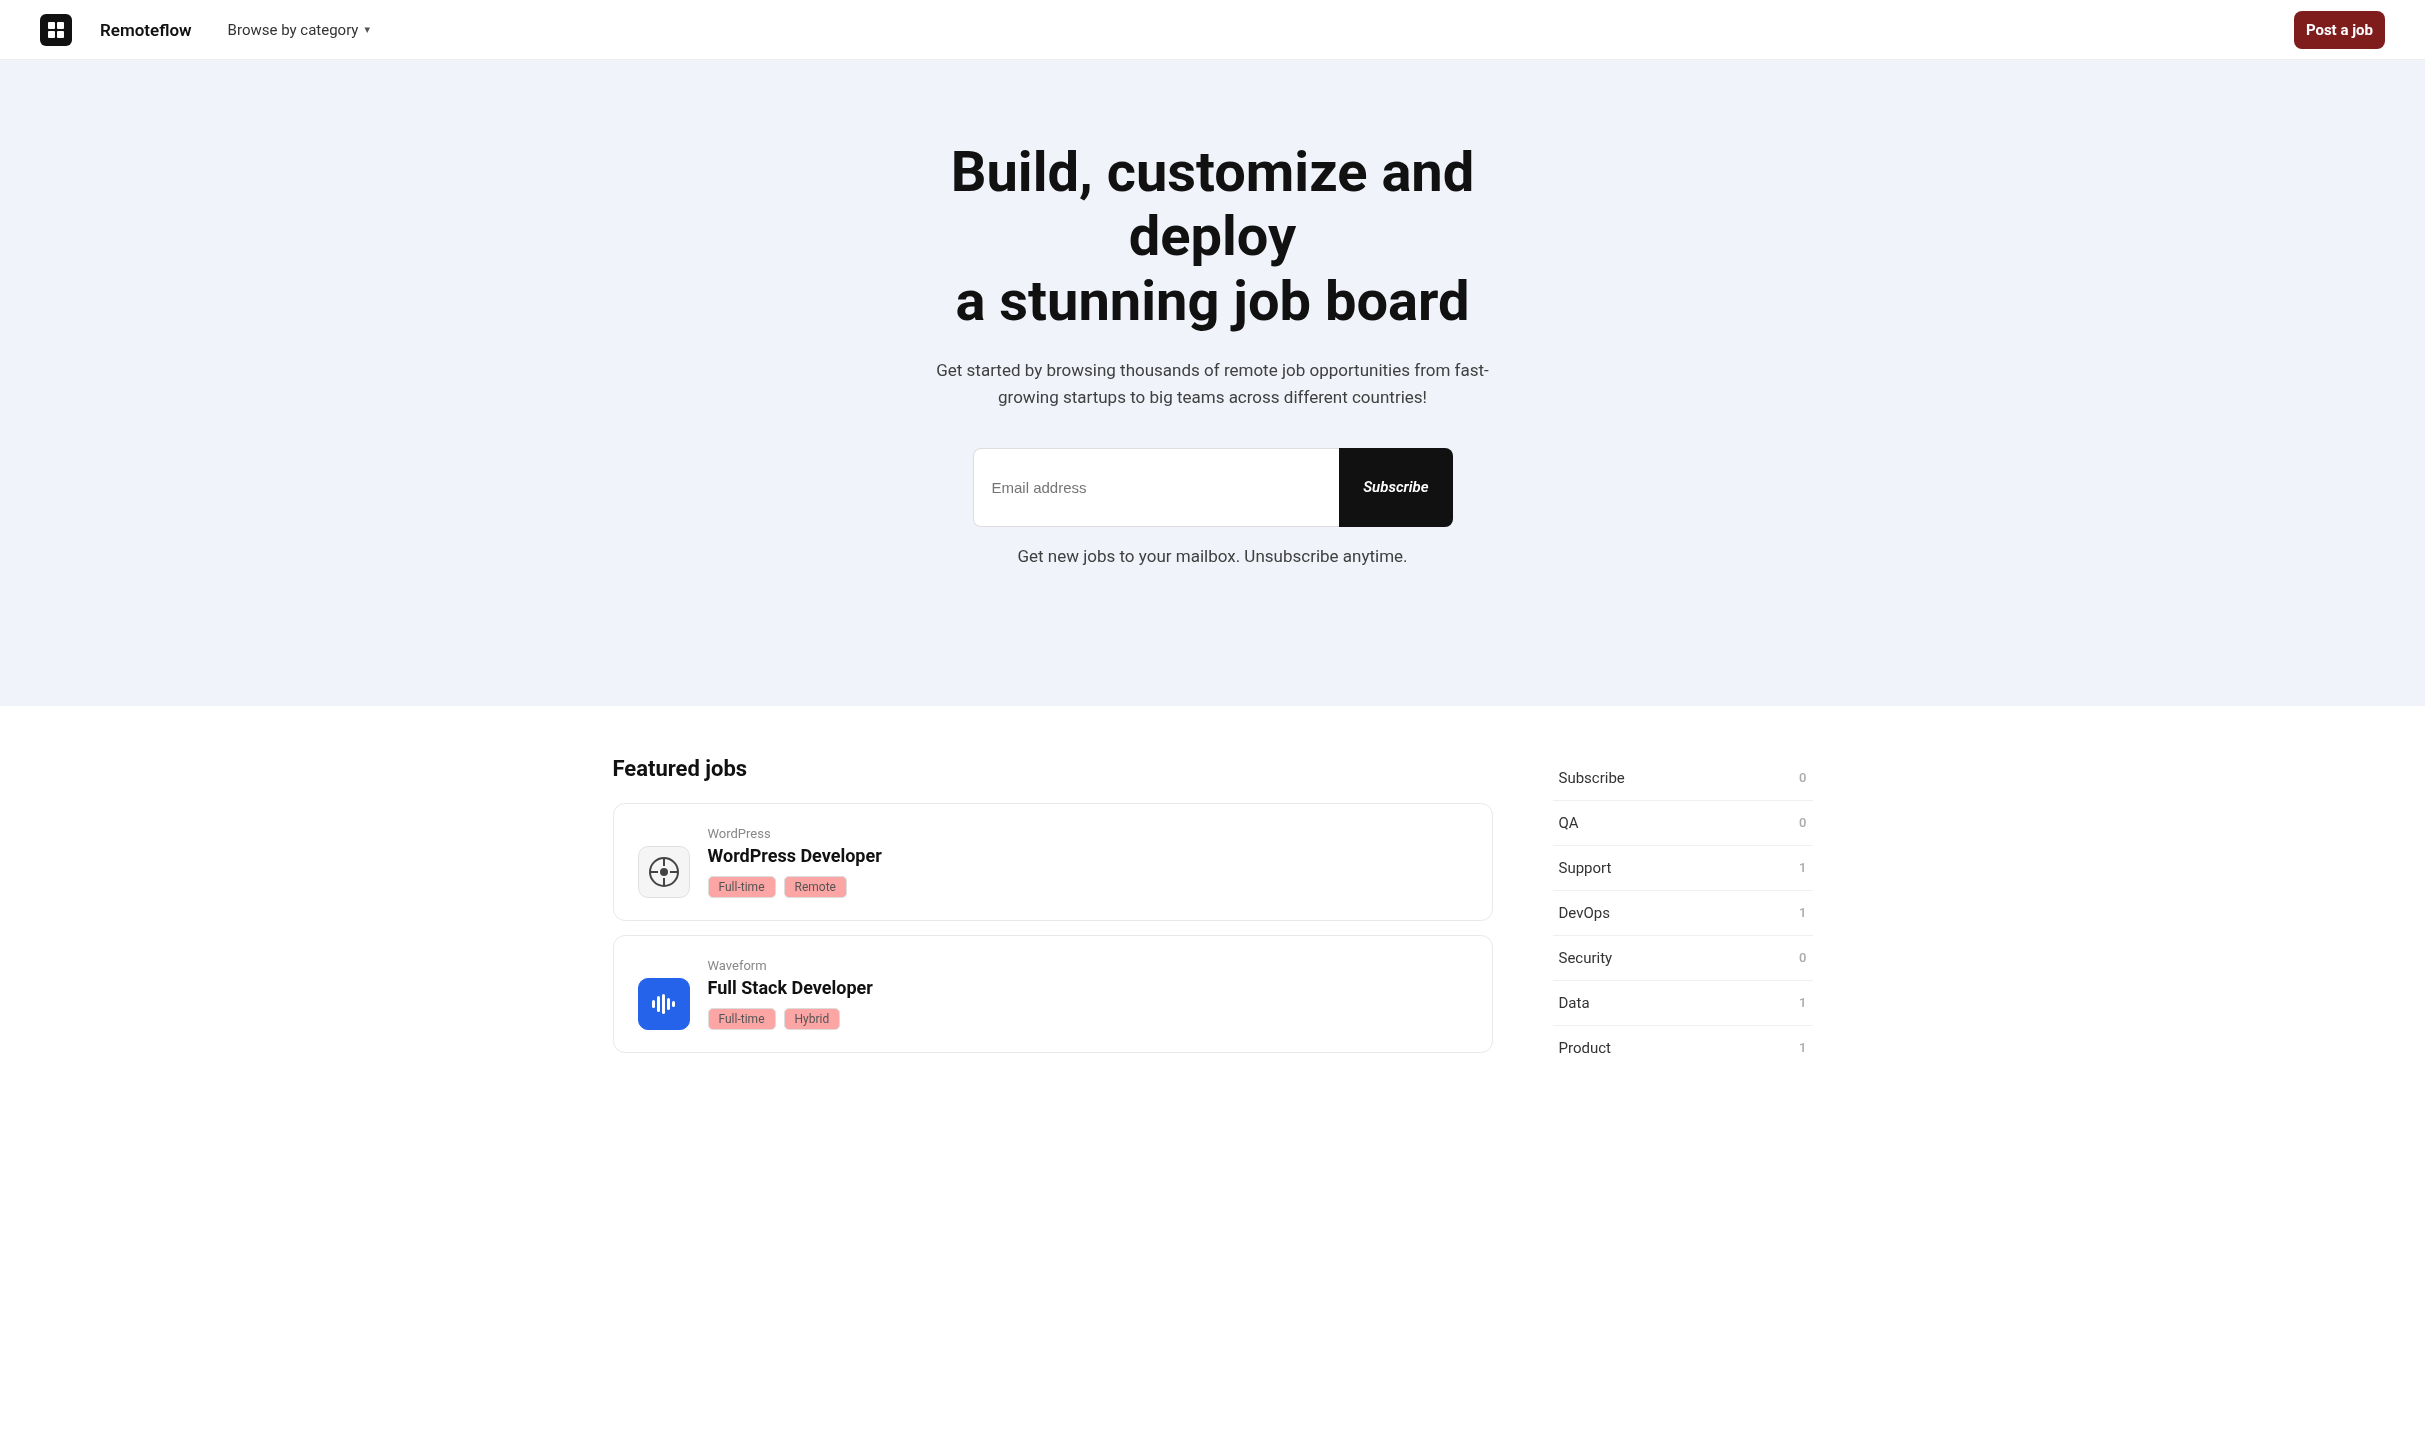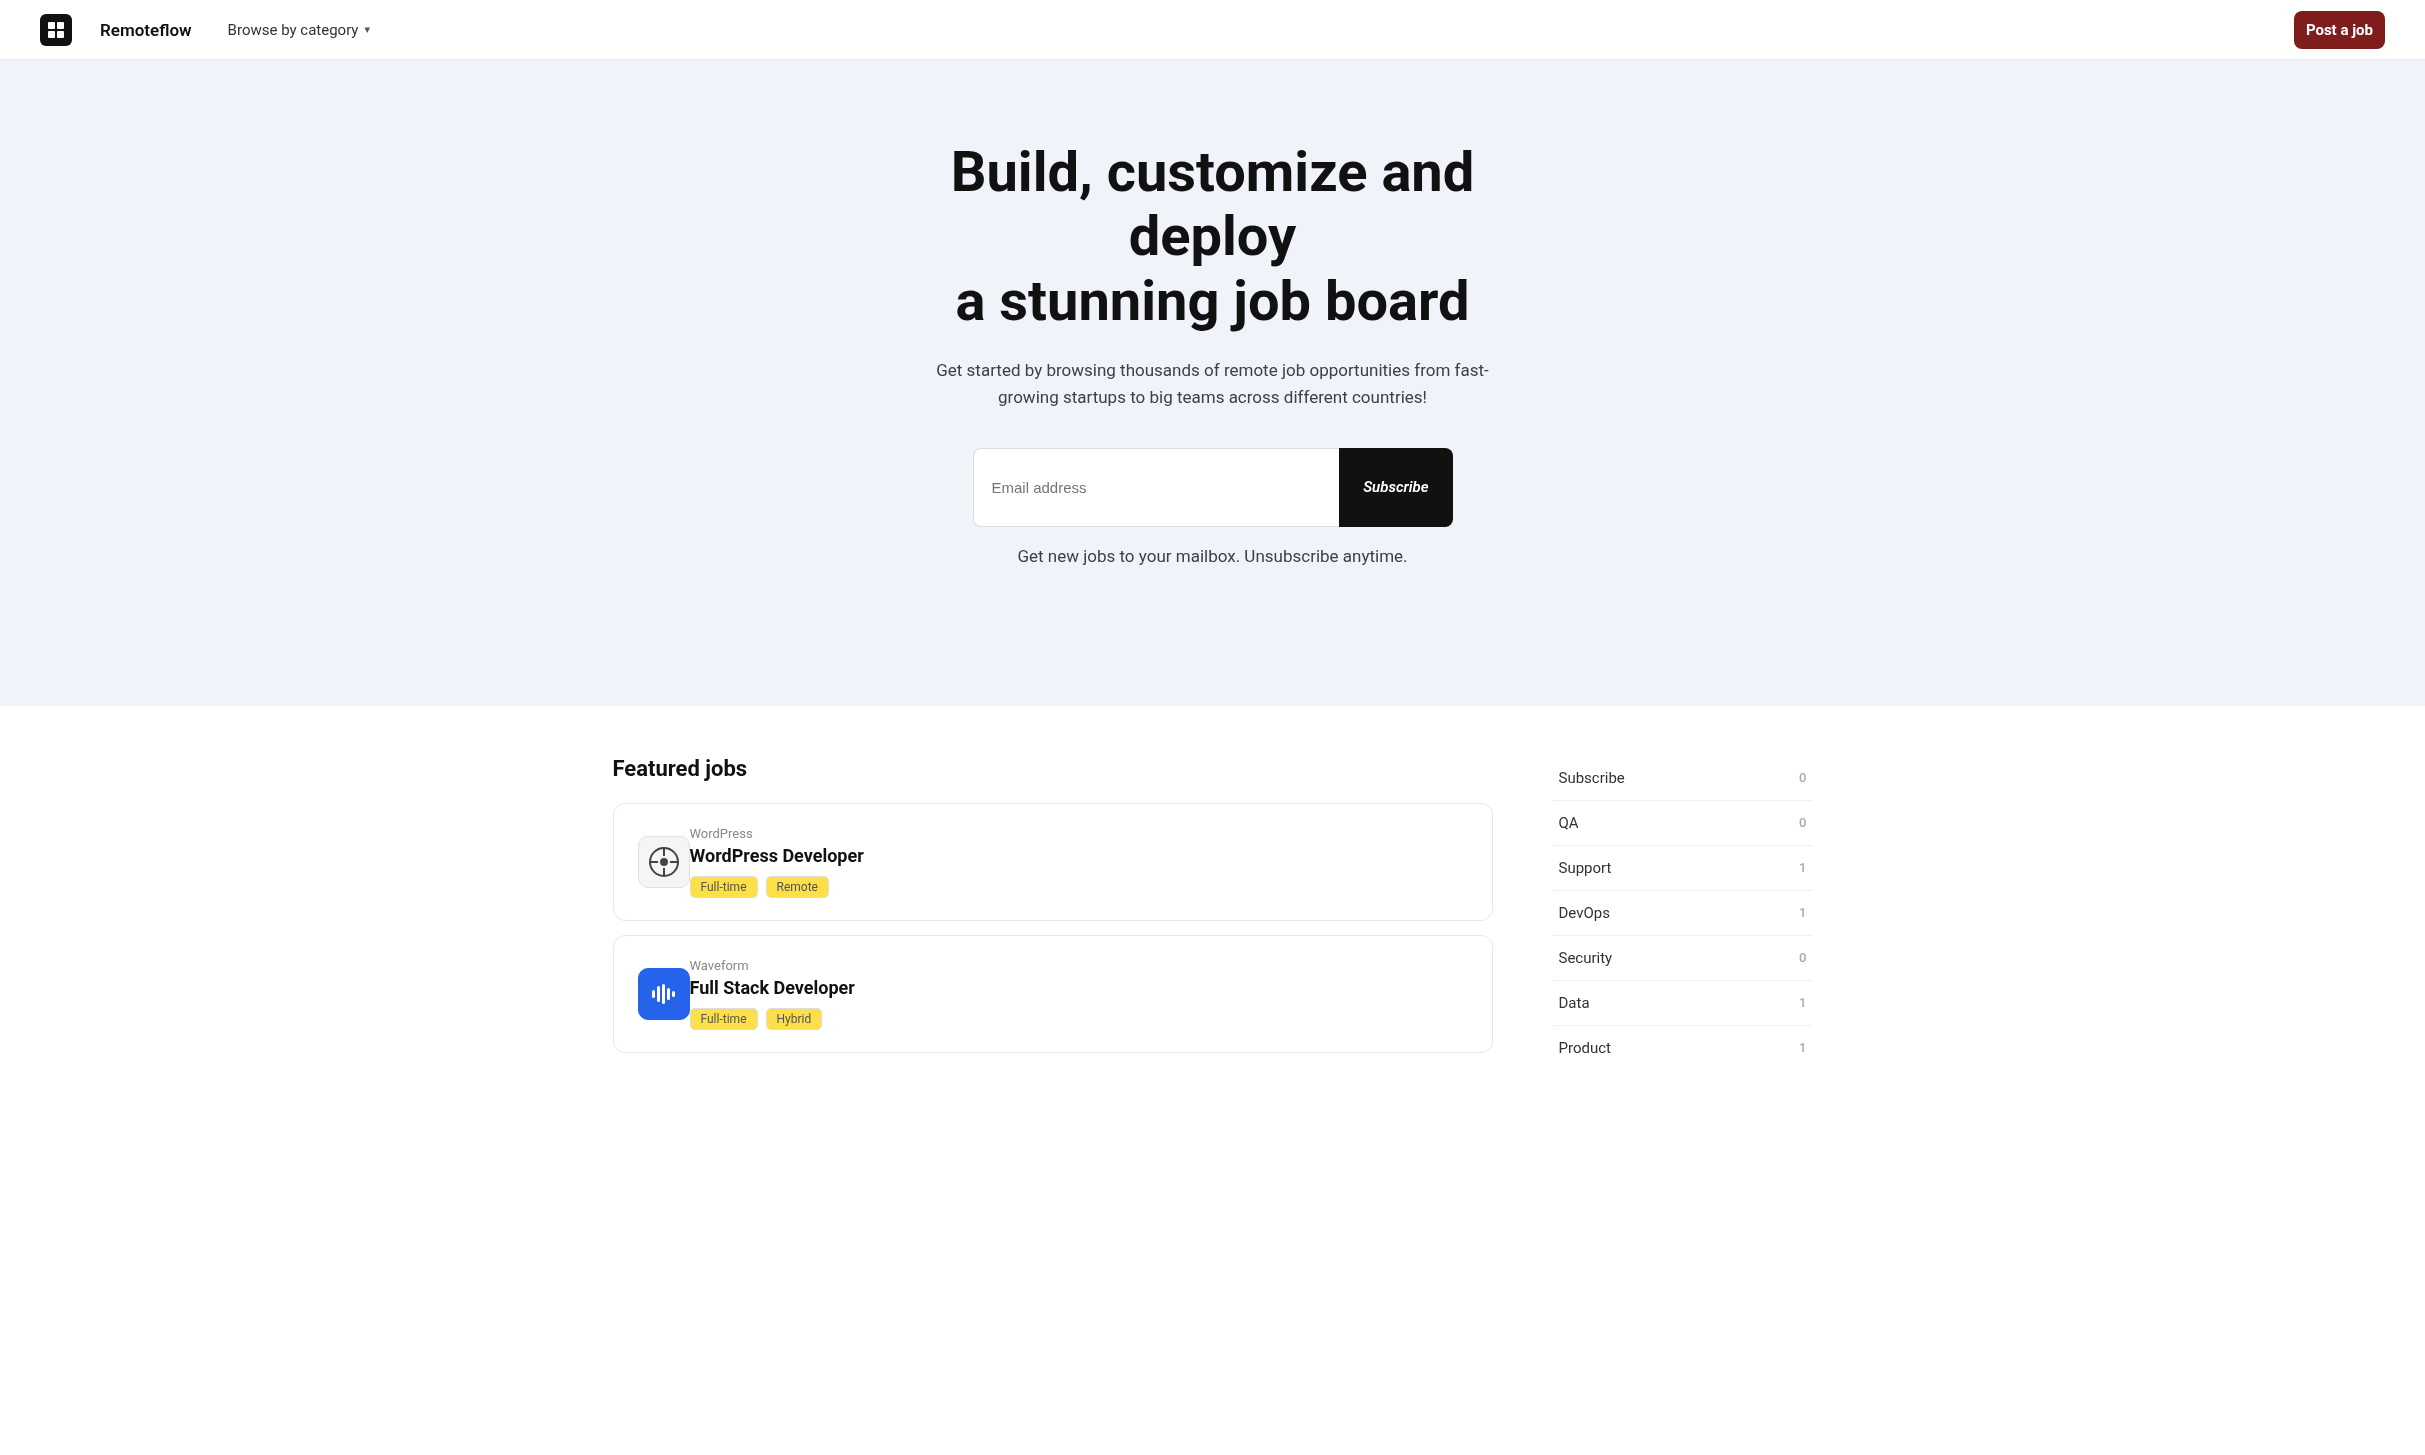--- a/index.html
+++ b/index.html
@@ -155,21 +155,22 @@
       font-weight: 700;
       color: #111;
       margin-bottom: 22px;
     }
     .job-card {
       background: #fff;
       border: 1.5px solid #e8e8e8;
       border-radius: 12px;
       padding: 22px 24px;
       display: flex;
-      align-items: center;
+      align-items: flex-end;
+      gap: 18px;
       margin-bottom: 14px;
       cursor: pointer;
       transition: border-color 0.15s;
     }
     .job-logo {
       width: 52px;
       height: 52px;
       border-radius: 10px;
       flex-shrink: 0;
       display: flex;
@@ -204,21 +205,21 @@
       display: flex;
       gap: 8px;
       flex-wrap: wrap;
     }
     .job-tag {
       font-size: 12px;
       color: #555;
       border: 1px solid #ddd;
       border-radius: 5px;
       padding: 3px 10px;
-      background: #fde047;
+      background: #fca5a5;
     }
 
     
     .sidebar {
       width: 260px;
       flex-shrink: 0;
     }
     .category-item {
       display: flex;
       align-items: center;

